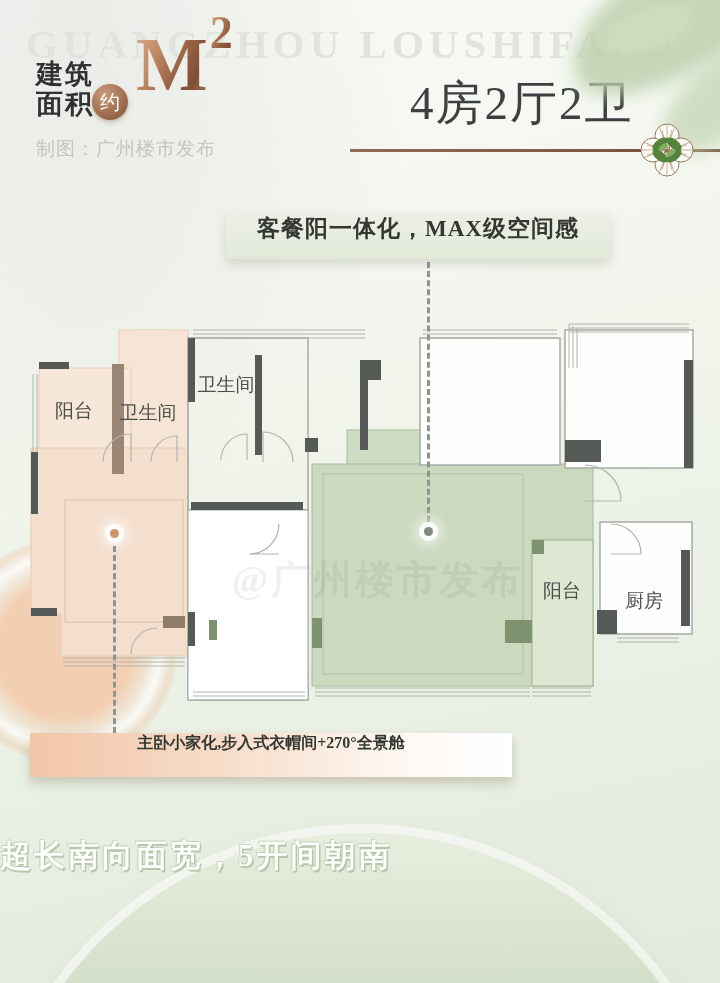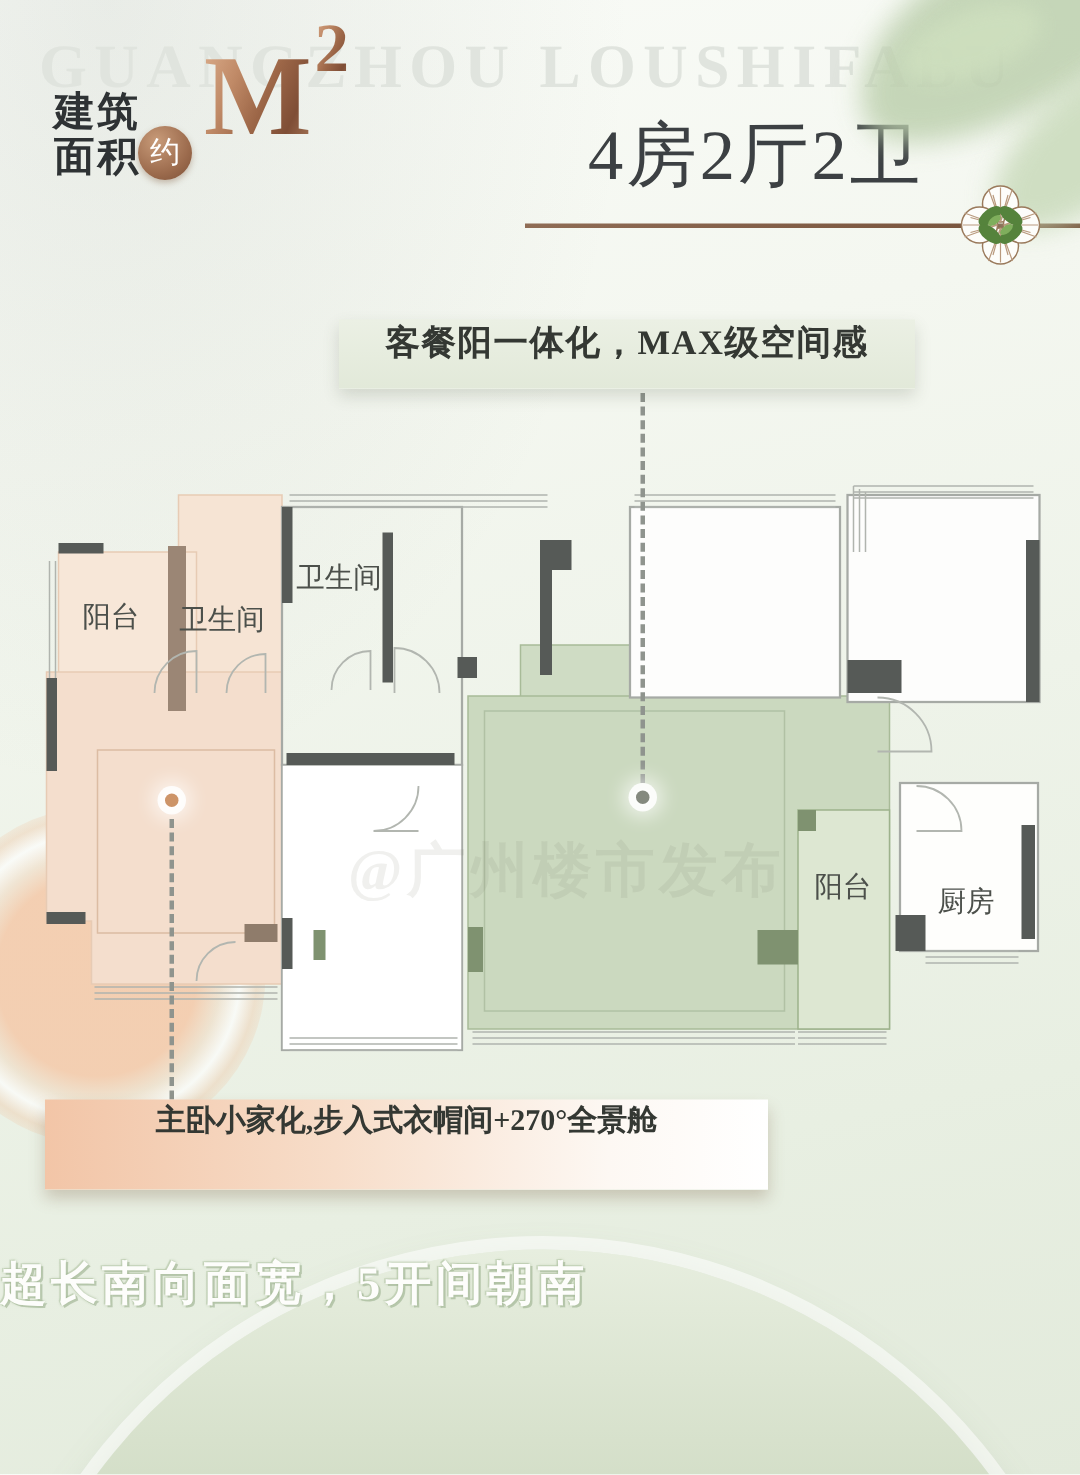--- a/index.html
+++ b/index.html
@@ -19,21 +19,21 @@
         background:radial-gradient(circle at 35% 28%,#c89b79,#9c6b4d 62%,#7c5037);
         color:#fff;font-size:20px;line-height:36px;text-align:center;z-index:5;
         box-shadow:0 2px 4px rgba(120,80,50,.35);}
   .big-area{position:absolute;left:132px;top:26px;display:flex;align-items:baseline;z-index:4;
         text-shadow:none;}
   .bronze-text{background:linear-gradient(115deg,#dcae8c 0%,#c08a67 30%,#9c6647 55%,#7f4e36 78%,#aa7a5b 100%);
         -webkit-background-clip:text;background-clip:text;color:transparent;}
   .big-digits{font-size:112px;font-weight:bold;letter-spacing:-4px;line-height:1;}
   .big-unit{font-size:76px;font-weight:bold;line-height:1;margin-left:4px;}
   .big-sup{font-size:46px;font-weight:bold;position:relative;top:-42px;margin-left:2px;display:inline-block;}
-  .layout-text{position:absolute;left:392px;top:72px;font-size:47px;color:#3c4043;
+  .layout-text{position:absolute;left:410px;top:72px;font-size:47px;color:#3c4043;
         letter-spacing:2px;z-index:4;}
   .credit{position:absolute;left:36px;top:136px;font-size:19px;color:#c2c5c0;
         letter-spacing:1px;z-index:4;}
   .hdr-rule{position:absolute;left:350px;top:149px;width:370px;height:3px;z-index:3;
         background:linear-gradient(90deg,#8f6c55,#744f38);}
   .flower-logo{position:absolute;left:638px;top:121px;width:58px;height:58px;z-index:6;}
 
   .leaf{position:absolute;z-index:5;filter:blur(9px);}
   .leaf1{left:560px;top:-36px;width:230px;height:110px;background:#bdd0ae;opacity:.85;
         border-radius:50% 50% 50% 50%/60% 60% 40% 40%;transform:rotate(-28deg);}
@@ -41,21 +41,21 @@
         border-radius:50%;transform:rotate(-40deg);}
   .leaf3{left:600px;top:8px;width:96px;height:42px;background:#cfe0bf;opacity:.8;
         border-radius:50%;transform:rotate(-20deg);filter:blur(6px);}
 
   
   .callout{position:absolute;display:flex;align-items:flex-start;justify-content:center;
         font-weight:bold;color:#343833;z-index:7;}
   .callout-living{left:226px;top:213px;width:384px;height:46px;font-size:23px;
         background:linear-gradient(180deg,#ebf0e4,#e2e9d9);letter-spacing:1px;
         box-shadow:0 5px 10px rgba(70,85,60,.18);}
-  .callout-master{left:30px;top:733px;width:482px;height:60px;font-size:20px;
+  .callout-master{left:30px;top:733px;width:482px;height:44px;font-size:16px;
         background:linear-gradient(90deg,#f2c5a7 0%,#f7ddc9 40%,#fdf8f3 78%,#ffffff 100%);
         box-shadow:0 6px 10px rgba(120,90,60,.28);}
   .leader{position:absolute;width:0;border-left:3px dashed #8f948e;z-index:6;}
   .leader1{left:427px;top:262px;height:260px;}
   .leader2{left:113px;top:546px;height:187px;}
   .leader-dot{position:absolute;width:9px;height:9px;border-radius:50%;z-index:6;
         box-shadow:0 0 0 5px rgba(255,255,255,.85),0 0 12px 9px rgba(255,255,255,.6);}
   .dot1{left:424px;top:527px;background:#84897e;}
   .dot2{left:110px;top:529px;background:#cd9468;}
 
@@ -93,20 +93,21 @@
   <div class="area-label">
     <div>建筑</div>
     <div>面积</div>
   </div>
   <div class="approx-badge">约</div>
   <div class="big-area">
     <span class="big-unit bronze-text">M</span>
     <span class="big-sup bronze-text">2</span>
   </div>
   <div class="layout-text">4房2厅2卫</div>
+  <div class="credit">制图：广州楼市发布</div>
   <div class="hdr-rule"></div>
 
   <svg class="flower-logo" viewBox="0 0 58 58">
     <g stroke="#9a7a5c" stroke-width="1" fill="#fdfdfa">
       <circle cx="29" cy="15" r="12"></circle>
         <circle cx="29" cy="43" r="12"></circle>
       <circle cx="15" cy="29" r="12"></circle>
         <circle cx="43" cy="29" r="12"></circle>
     </g>
     <g stroke="#b99a7e" stroke-width="0.8">

